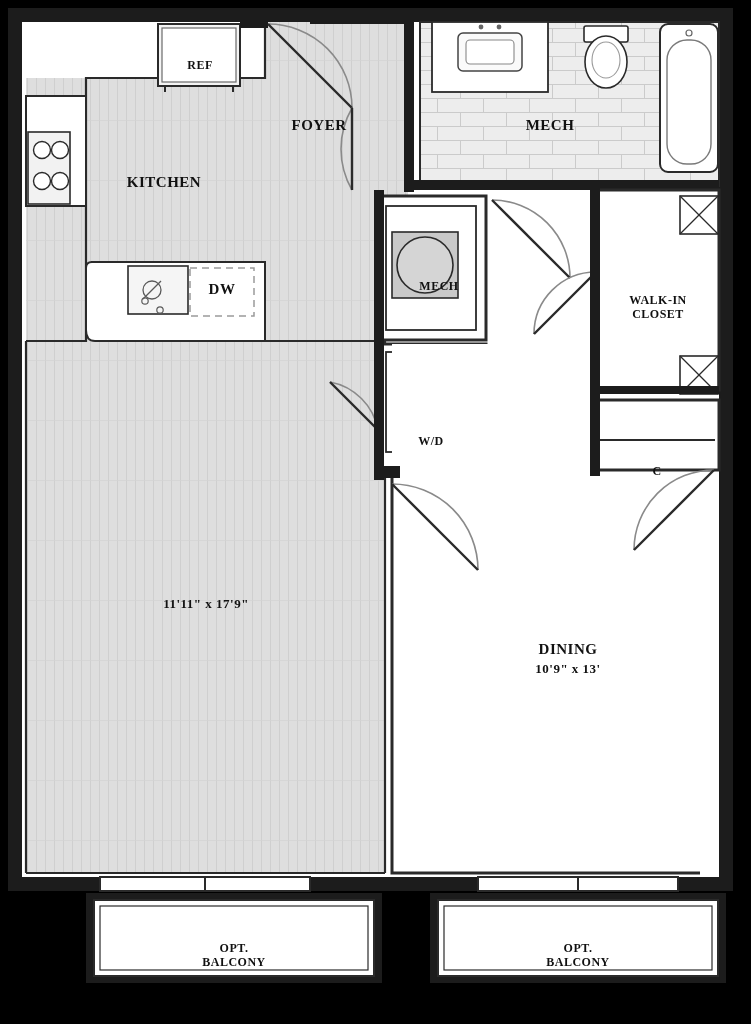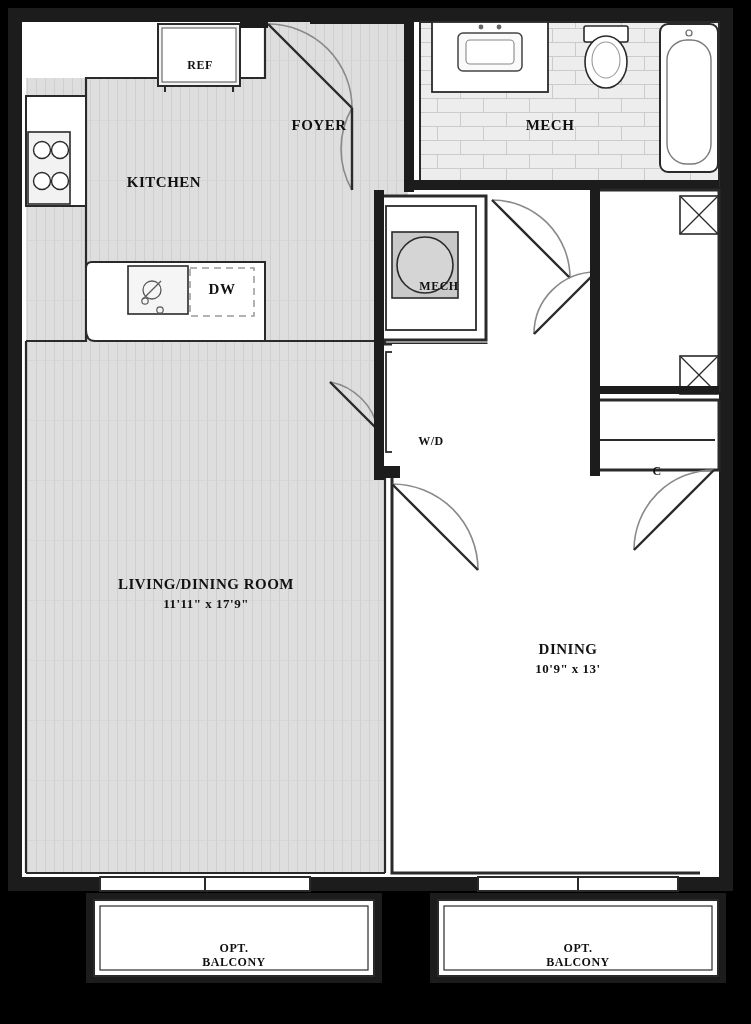--- a/index.html
+++ b/index.html
@@ -253,24 +253,25 @@
   <div class="lbl big" style="left:266px; top:117px; width:106px;">FOYER</div>
 
   <div class="lbl big" style="left:192px; top:281px; width:60px;">DW</div>
 
   <div class="lbl big" style="left:495px; top:117px; width:110px;">MECH</div>
 
   <div class="lbl mid" style="left:394px; top:263px; width:90px;text-align:center;">MECH</div>
 
   <div class="lbl mid" style="left:386px; top:418px; width:90px;">W/D</div>
 
+  <div class="lbl mid" style="left:595px; top:277px; width:126px;">WALK-IN
+CLOSET</div>
 
   <div class="lbl mid" style="left:634px; top:448px; width:46px;">C</div>
 
-  <div class="lbl big" style="left:86px; top:576px; width:240px;">LIVING/DINING ROOM</div>
   <div class="lbl dim" style="left:86px; top:596px; width:240px;">11'11" x 17'9"</div>
 
   <div class="lbl big" style="left:490px; top:641px; width:156px;">DINING</div>
   <div class="lbl dim" style="left:490px; top:661px; width:156px;">10'9" x 13'</div>
 
   <div class="lbl mid" style="left:174px; top:925px; width:120px;">OPT.
 BALCONY</div>
 
   <div class="lbl mid" style="left:518px; top:925px; width:120px;">OPT.
 BALCONY</div>

